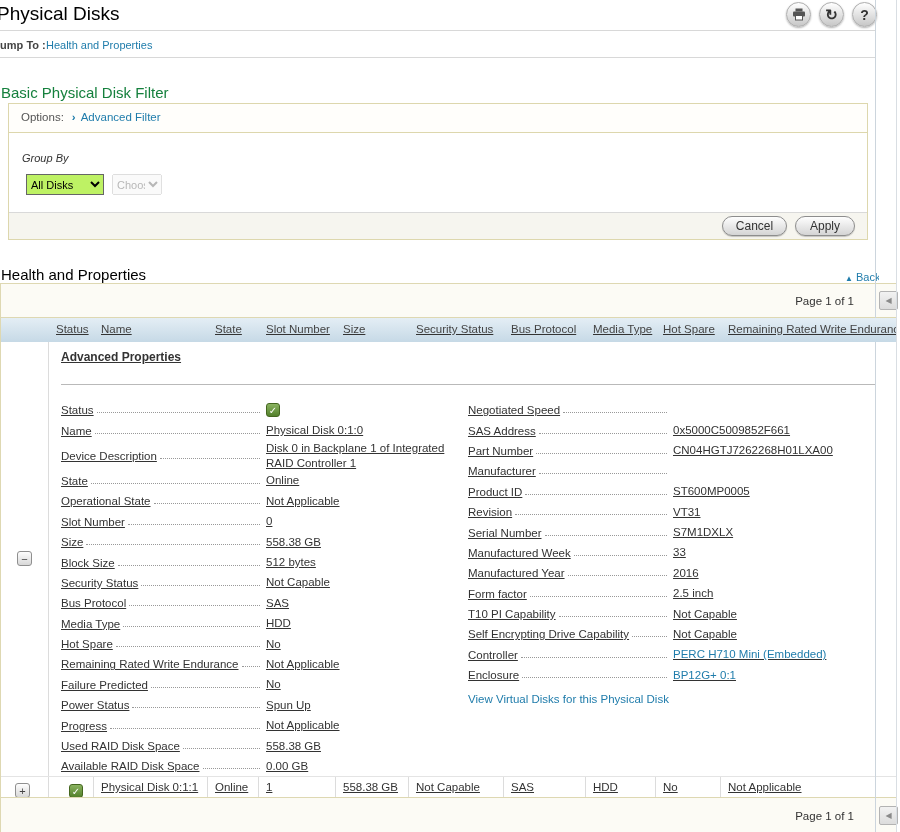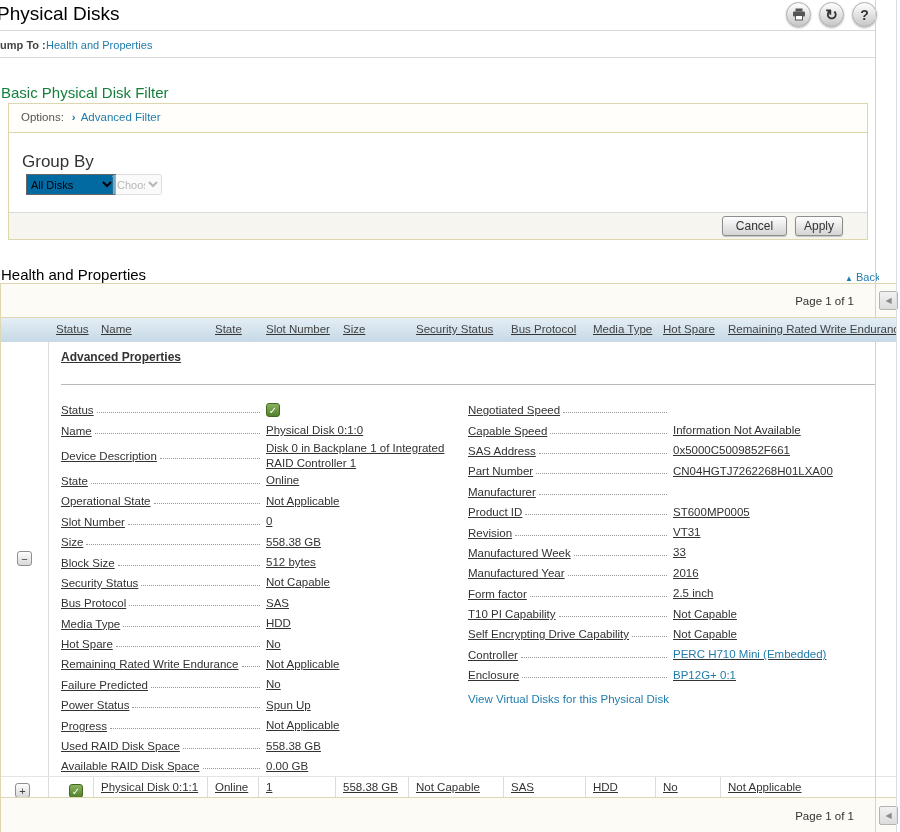--- a/index.html
+++ b/index.html
@@ -26,30 +26,30 @@
   #jump-bar { position:absolute; top:32px; left:0; width:875px; height:26px; border-bottom:1px solid #d8d8d8; }
   #jump-label { position:absolute; left:-6px; top:7px; font-size:11px; font-weight:bold; color:#444; white-space:nowrap; }
   #jump-link { position:absolute; left:46px; top:7px; font-size:11px; white-space:nowrap; }
 
   
   #filter-heading { position:absolute; left:1px; top:84px; font-size:15px; color:#15803d; }
   #filter-box { position:absolute; left:0; top:103px; width:860px; height:137px; border:1px solid #ddd7ad; background:#fff;margin-left:8px; }
   #options-row { height:29px; border-bottom:1px solid #ddd7ad; background:#fffefb; padding:7px 0 0 12px; font-size:11.5px; }
   #options-label { color:#555; }
   .chev { color:#1f7cab; font-weight:bold; margin:0 5px 0 8px; }
-  #groupby-label { position:absolute; left:13px; top:48px; font-size:17px; }
-  #groupby-select { position:absolute; left:17px; top:70px; width:90px; height:21px; font-size:11px; border:1px solid #666; background:#0369a1; }
+  #groupby-label { position:absolute; left:13px; top:48px; font-size:11px;font-style:italic; }
+  #groupby-select { position:absolute; left:17px; top:70px; width:78px; height:21px; font-size:11px; border:1px solid #666; background:#bef264; }
   #choose-select { position:absolute; left:103px; top:70px; width:50px; height:21px; font-size:11px; color:#999; }
   #filter-footer { position:absolute; left:0; bottom:0; width:100%; height:27px; background:#f6f5ef; border-top:1px solid #d9d9d9; }
   .btn {
     position:absolute; top:3px; height:20px; font-size:12px; color:#333;
-    border:1px solid #8d8d8d; border-radius:3px; background:linear-gradient(#fefefe,#d4d4d4);
+    border:1px solid #8d8d8d; border-radius:10px; background:linear-gradient(#fefefe,#d4d4d4);
     box-shadow:0 1px 1px rgba(0,0,0,.2); cursor:pointer; font-family:"Liberation Sans",sans-serif;
   }
-  #btn-cancel { left:713px; width:65px; } #btn-apply { left:786px; width:48px; }
+  #btn-cancel { left:713px; width:65px; } #btn-apply { left:786px; width:60px; }
 
   
   #section-heading { position:absolute; left:1px; top:266px; font-size:15px; color:#000; }
   #backtop-wrap { position:absolute; left:845px; top:270px; width:34px; height:14px; overflow:hidden; white-space:nowrap; }
   #backtop-wrap a { font-size:11px; }
   .tri-up { font-size:8px; margin-right:3px; }
 
   
   #table-box { position:absolute; left:0; top:283px; width:896px; height:549px; border:1px solid #ded8b2; border-right:none; background:#fff;text-decoration:underline; }
   #tbl-toolbar { position:relative; height:34px; background:#fcfbf5; border-bottom:1px solid #ded8b2; }
@@ -332,27 +332,20 @@
 </div>
         <div id="kv-right">
         
   <div class="kv-row">
     <span class="kv-lead">
       <span class="kv-label">Negotiated Speed</span>
       <span class="kv-dots"></span>
     </span>
   </div>
 
-  <div class="kv-row">
-    <span class="kv-lead">
-      <span class="kv-label">Capable Speed</span>
-      <span class="kv-dots"></span>
-    </span>
-    <span class="kv-value">Information Not Available</span>
-  </div>
 
   <div class="kv-row">
     <span class="kv-lead">
       <span class="kv-label">SAS Address</span>
       <span class="kv-dots"></span>
     </span>
     <span class="kv-value">0x5000C5009852F661</span>
   </div>
 
   <div class="kv-row">
@@ -379,20 +372,27 @@
   </div>
 
   <div class="kv-row">
     <span class="kv-lead">
       <span class="kv-label">Revision</span>
       <span class="kv-dots"></span>
     </span>
     <span class="kv-value">VT31</span>
   </div>
 
+  <div class="kv-row">
+    <span class="kv-lead">
+      <span class="kv-label">Serial Number</span>
+      <span class="kv-dots"></span>
+    </span>
+    <span class="kv-value">S7M1DXLX</span>
+  </div>
 
 
   <div class="kv-row">
     <span class="kv-lead">
       <span class="kv-label">Manufactured Week</span>
       <span class="kv-dots"></span>
     </span>
     <span class="kv-value">33</span>
   </div>
 

